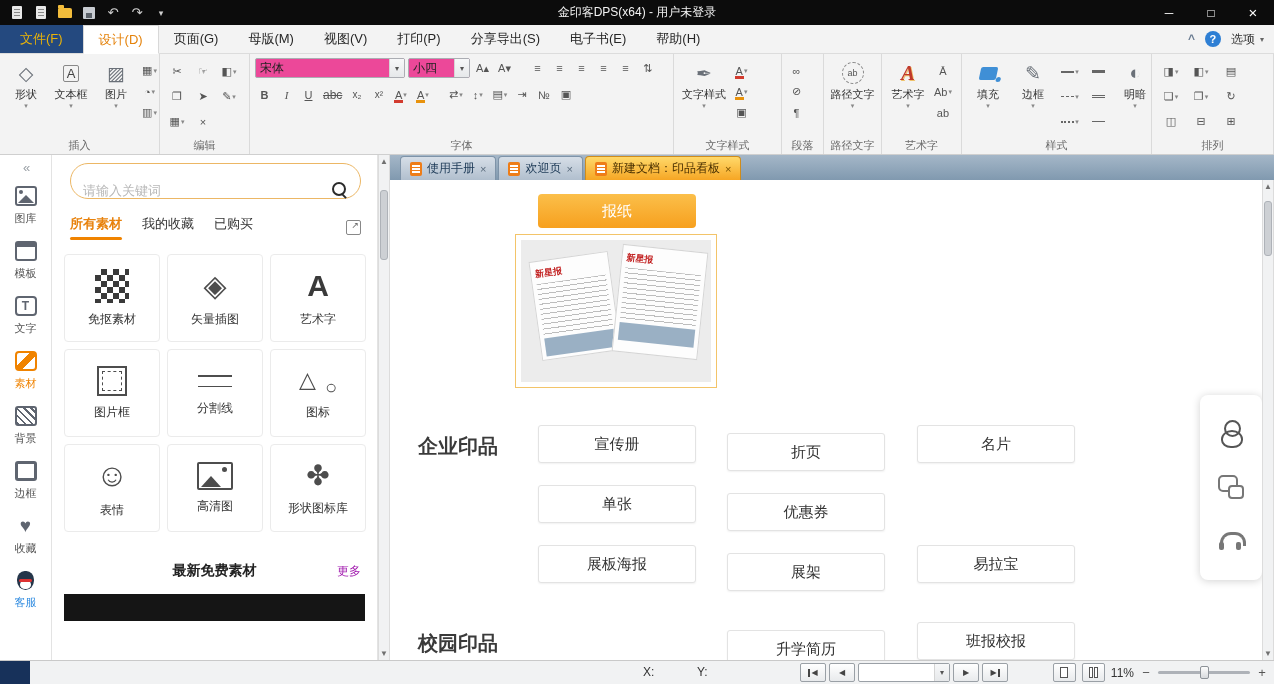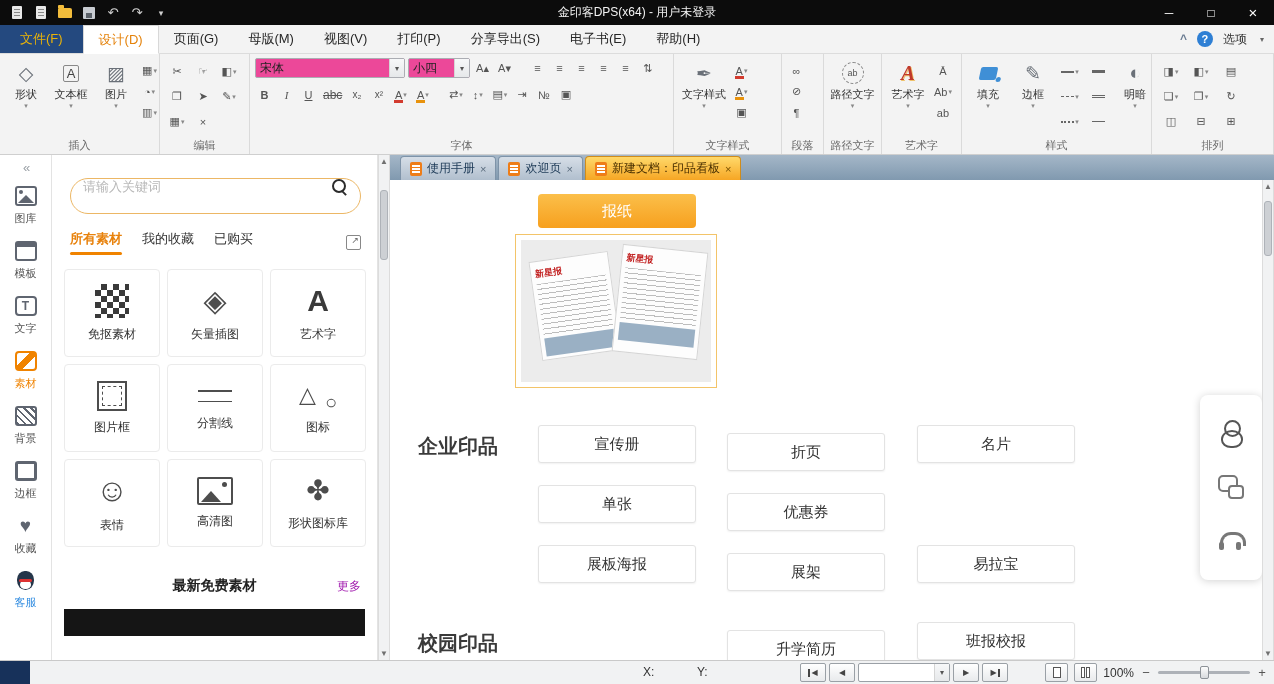--- a/index.html
+++ b/index.html
@@ -26,21 +26,21 @@
   .wbtn.close { font-size:15px; }
 
   
   .menubar { height:29px; background:#f3f3f3; border-bottom:1px solid #dcdcdc; display:flex; align-items:stretch; flex:0 0 auto; position:relative; }
   .mtab { display:flex; align-items:center; padding:0 15px; font-size:13px; color:#262626; }
   .mtab.file { background:#24497f; color:#eab308; padding:0 20px; }
   .mtab.active { background:#fff; border:1px solid #d8d8d8; border-bottom:1px solid #fff; color:#e4820a; margin-bottom:-1px; }
   .mright { margin-left:auto; display:flex; align-items:center; gap:10px; padding-right:10px; }
   .mico { color:#6b7c92; font-size:12px; font-weight:bold; }
   .help { width:16px; height:16px; border-radius:50%; background:#2e7fd4; color:#fff; font-size:11px; font-weight:bold; display:flex; align-items:center; justify-content:center; }
-  .opt { display:flex; align-items:center; gap:13px; font-size:12px; color:#333; }
+  .opt { display:flex; align-items:center; gap:5px; font-size:12px; color:#333; }
   .opt .dd { font-size:8px; color:#666; }
 
   
   .ribbon { height:101px; background:#f3f3f3; border-bottom:1px solid #cfcfcf; display:flex; flex:0 0 auto; }
   .group { display:flex; flex-direction:column; border-right:1px solid #dadada; }
   .gbody { flex:1; display:flex; gap:3px; padding:4px 5px 0 5px; }
   .glabel { height:16px; line-height:14px; text-align:center; font-size:11px; color:#6a6a6a; }
   .bigbtn { display:flex; flex-direction:column; align-items:center; min-width:42px; padding:2px 3px; border-radius:3px; }
   .bicon { height:26px; display:flex; align-items:center; justify-content:center; font-size:19px; color:#6a7078; }
   .blabel { font-size:11px; color:#333; white-space:nowrap; margin-top:1px; }
@@ -94,21 +94,21 @@
   .ric-text { display:flex; align-items:center; justify-content:center; font-size:12px; font-weight:bold; color:#5f6570; border-radius:4px; }
   .ric-material { border-color:#f08300; background:linear-gradient(135deg,transparent 38%,#f08300 38% 62%,transparent 62%); border-radius:4px; }
   .ric-background { background:repeating-linear-gradient(45deg,#5f6570 0 2px,transparent 2px 5px); }
   .ric-border { border-width:3px; }
   .ric-fav { border:none; display:flex; align-items:center; justify-content:center; font-size:19px; color:#5f6570; }
   .penguin { width:17px; height:19px; background:#25364a; border-radius:45% 45% 50% 50%; position:relative; }
   .penguin::before { content:""; position:absolute; left:3px; bottom:1px; width:11px; height:9px; background:#fff; border-radius:50% 50% 45% 45%; }
   .penguin::after { content:""; position:absolute; left:2px; top:8px; width:13px; height:3px; background:#d33; border-radius:2px; }
 
   .asset { width:326px; background:#fff; border-right:1px solid #e3e3e3; position:relative; }
-  .searchwrap { margin:23px 16px 0 18px; height:36px; border:1px solid #ecb765; border-radius:18px; display:flex; align-items:flex-start; padding:0 12px; }
+  .searchwrap { margin:8px 16px 0 18px; height:36px; border:1px solid #ecb765; border-radius:18px; display:flex; align-items:flex-end; padding:0 12px; }
   .searchwrap input { flex:1; border:none; outline:none; font-size:13px; color:#444; background:transparent; font-family:inherit; }
   .searchwrap input::placeholder { color:#b8b8b8; }
   .mag { width:16px; height:16px; position:relative; }
   .mag::before { content:""; position:absolute; left:0; top:0; width:10px; height:10px; border:2px solid #2b2b2b; border-radius:50%; }
   .mag::after { content:""; position:absolute; right:1px; bottom:1px; width:6px; height:2px; background:#2b2b2b; transform:rotate(45deg); }
   .atabs { margin:16px 16px 0 18px; display:flex; align-items:center; gap:20px; }
   .atab { font-size:13px; color:#333; padding-bottom:7px; position:relative; }
   .atab.active { color:#e8820c; font-weight:bold; }
   .atab.active::after { content:""; position:absolute; left:0; right:0; bottom:0; height:3px; background:#f08300; border-radius:2px; }
   .popout { margin-left:auto; width:15px; height:15px; border:1px solid #888; border-radius:2px; position:relative; }
@@ -765,21 +765,21 @@
         </span>
     </div>
     <div class="zoomgrp">
       <span class="zpg">
           <i></i>
         </span>
       <span class="zpg">
           <i class="half"></i>
           <i class="half"></i>
         </span>
-      <span class="zlabel">100%</span>
+      <span class="zlabel">11%</span>
       <span class="zsign">−</span>
       <span class="ztrack">
           <span class="zthumb"></span>
         </span>
       <span class="zsign">+</span>
     </div>
   </div>
 
 </div>
 

